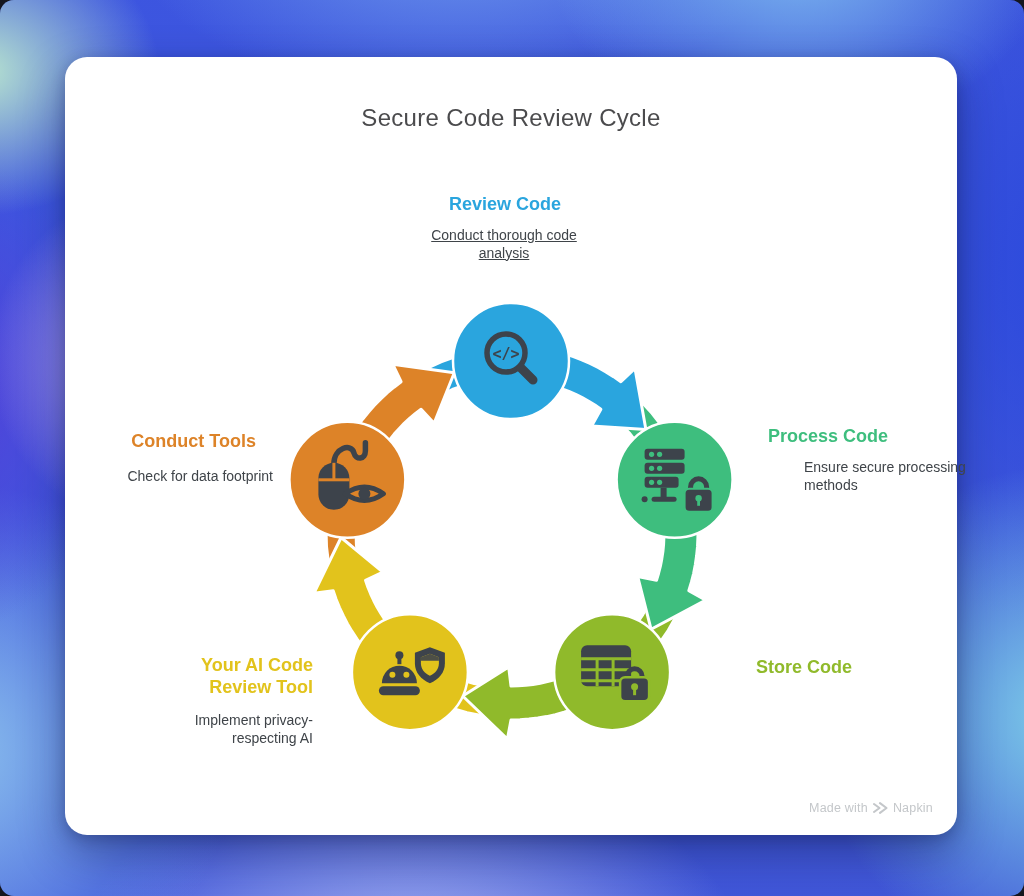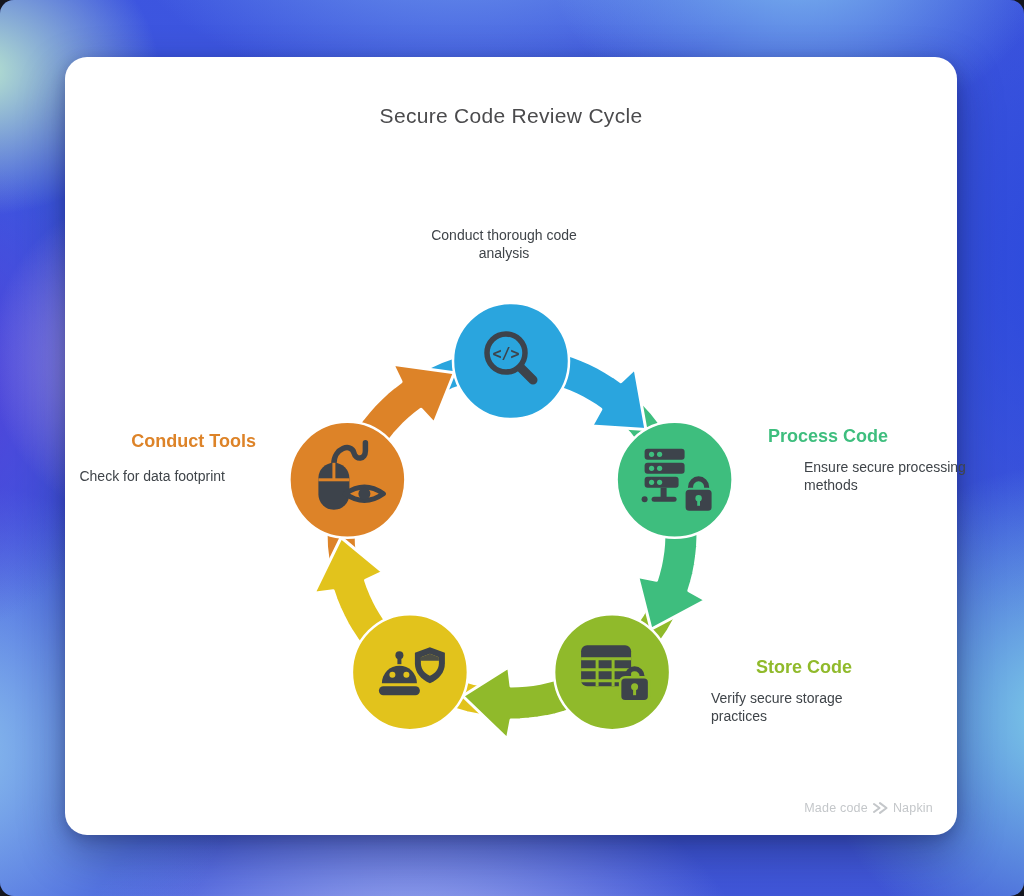--- a/index.html
+++ b/index.html
@@ -13,47 +13,47 @@
         radial-gradient(280px 300px at 14% 40%, #bca8e8, rgba(188,168,232,0) 55%),
         radial-gradient(260px 380px at -4% 44%, #5143d9, rgba(81,67,217,0) 62%),
         radial-gradient(460px 420px at -6% 84%, #8fc6ee, rgba(143,198,238,0) 65%),
         radial-gradient(520px 320px at 40% 108%, #aab6f1, rgba(170,182,241,0) 65%),
         radial-gradient(420px 420px at 104% 80%, #7ecfe8, rgba(126,207,232,0) 60%),
         radial-gradient(420px 520px at 106% 30%, #2b49dd, rgba(43,73,221,0) 70%),
         linear-gradient(135deg,#3c55e0,#4157d8);}
   .card{position:absolute;left:65px;top:57px;width:892px;height:778px;background:#ffffff;
         border-radius:22px;box-shadow:0 18px 45px rgba(15,25,70,.40),0 4px 14px rgba(15,25,70,.25);}
   .title{position:absolute;left:0;right:0;top:47px;margin:0;text-align:center;
-         font-size:21px;font-weight:500;letter-spacing:.3px;}
+         font-size:24px;font-weight:500;letter-spacing:.3px;}
   #cycle-svg{position:absolute;inset:0;width:1024px;height:896px;pointer-events:none;}
   .nlabel{position:absolute;font-size:18px;font-weight:700;line-height:1.22;}
   .ndesc{position:absolute;font-size:14px;line-height:1.25;color:#3f4449;}
   .t-review-label{left:385px;top:194px;width:240px;text-align:center;}
-  .t-review-desc{left:404px;top:227px;width:200px;text-align:center;}
+  .t-review-desc{left:404px;top:227px;width:200px;text-align:center;text-decoration:underline;}
   .t-process-label{left:768px;top:426px;}
   .t-process-desc{left:768px;top:459px;width:175px;margin-left:36px;}
   .t-store-label{left:711px;top:657px;margin-left:45px;}
   .t-store-desc{left:711px;top:690px;width:155px;}
   .t-ai-label{right:711px;top:655px;width:132px;text-align:right;}
   .t-ai-desc{right:711px;top:712px;width:128px;text-align:right;}
   .t-monitor-label{right:768px;top:431px;text-align:right;white-space:nowrap;}
-  .t-monitor-desc{right:799px;top:468px;text-align:left;white-space:nowrap;}
+  .t-monitor-desc{right:751px;top:468px;text-align:left;white-space:nowrap;}
   .watermark{position:absolute;right:24px;bottom:20px;display:flex;align-items:center;gap:5px;
              font-size:12.5px;font-weight:500;letter-spacing:.2px;}
 </style>
 </head>
 <body>
 
 <div class="screen">
   <div class="bg"></div>
 
   <div class="card">
     <h1 class="title" style="color: rgb(75, 75, 77);">Secure Code Review Cycle</h1>
     <div class="watermark" style="color: rgb(196, 199, 202);">
-      <span>Made code</span>
+      <span>Made with</span>
       <svg width="15" height="12" viewBox="0 0 15 12">
         <path d="M1 2 L6.5 6 L1 10" fill="none" stroke="#c4c7ca" stroke-width="2.1" stroke-linecap="round" stroke-linejoin="round"></path>
         <path d="M7 1.2 L13.5 6 L7 10.8" fill="none" stroke="#c4c7ca" stroke-width="2.1" stroke-linecap="round" stroke-linejoin="round"></path>
       </svg>
       <span>Napkin</span>
     </div>
   </div>
 
   <svg id="cycle-svg" viewBox="0 0 1024 896">
       <polygon points="614.5,379.6 628.1,389.7 640.7,401.0 652.2,413.5 662.5,426.9 671.6,441.2 679.3,456.3 685.7,472.0 690.5,488.2 661.4,495.5 657.3,481.9 652.0,468.7 645.6,456.1 638.0,444.1 629.3,432.9 619.6,422.4 609.1,413.0 597.7,404.5" fill="#3ebe7e" stroke="#ffffff" stroke-width="3" stroke-linejoin="round"></polygon>
@@ -130,24 +130,26 @@
       <rect x="-29" y="-17" width="31" height="47" rx="15.5" fill="#3d434b"></rect>
       <line x1="-29" y1="0" x2="2" y2="0" stroke="#dd8328" stroke-width="3"></line>
       <line x1="-13.5" y1="-17" x2="-13.5" y2="0" stroke="#dd8328" stroke-width="3"></line>
       <g transform="translate(17,14)">
         <path d="M-19,0 Q0,-13.5 19,0 Q0,13.5 -19,0 Z" fill="#dd8328" stroke="#3d434b" stroke-width="5" stroke-linejoin="round"></path>
         <circle r="6" fill="#3d434b"></circle>
       </g>
       </g>
     </svg>
 
+  <div class="nlabel t-review-label" style="color: rgb(42, 165, 222);">Review Code</div>
   <div class="ndesc  t-review-desc">Conduct thorough code analysis</div>
 
   <div class="nlabel t-process-label" style="color: rgb(62, 190, 126);">Process Code</div>
   <div class="ndesc  t-process-desc">Ensure secure processing methods</div>
 
   <div class="nlabel t-store-label" style="color: rgb(144, 186, 43);">Store Code</div>
-  <div class="ndesc  t-store-desc">Verify secure storage practices</div>
 
+  <div class="nlabel t-ai-label" style="color: rgb(226, 195, 28);">Your AI Code Review Tool</div>
+  <div class="ndesc  t-ai-desc">Implement privacy-respecting AI</div>
 
   <div class="nlabel t-monitor-label" style="color: rgb(221, 131, 40);">Conduct Tools</div>
   <div class="ndesc  t-monitor-desc">Check for data footprint</div>
 </div>
 
 </body></html>

